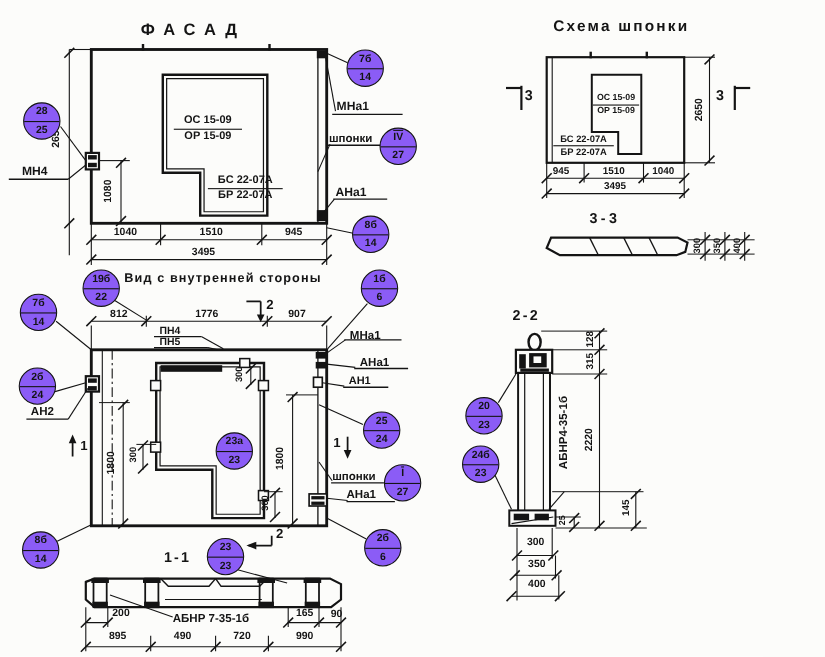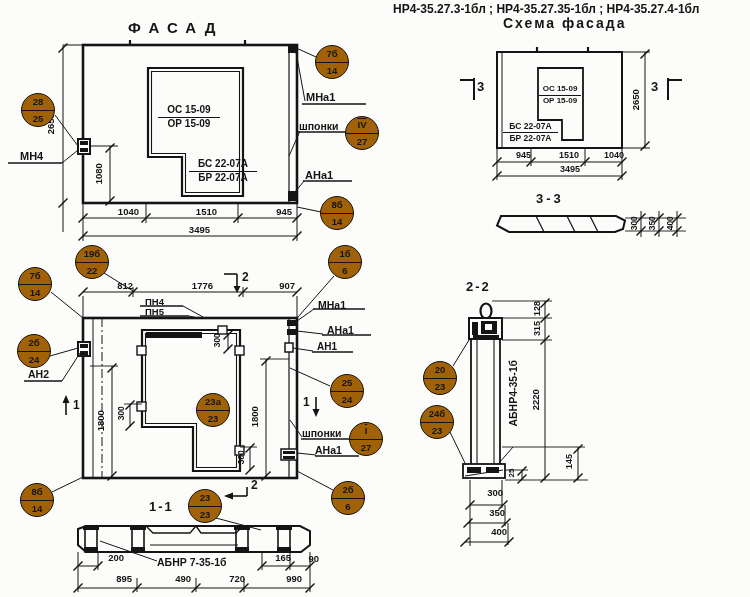--- a/index.html
+++ b/index.html
@@ -1,28 +1,28 @@
 <!DOCTYPE html>
 <html><head>
 <meta charset="utf-8">
 <style>
   html,body{margin:0;padding:0;background:#ffffff}
   #canvas{position:relative;width:750px;height:597px;background:#fcfcfa;
           font-family:"Liberation Sans",sans-serif;color:#141414;overflow:hidden}
   svg.lw{position:absolute;left:0;top:0;z-index:1}
   .lbl{position:absolute;font-weight:bold;color:#141414;white-space:nowrap;line-height:1.05;z-index:2}
-  .c{text-align:right}
+  .c{text-align:center}
   .d{font-size:9.5px}
   .vd{position:absolute;font-weight:bold;font-size:9.5px;color:#141414;text-align:center;
       line-height:1;transform:rotate(-90deg);white-space:nowrap;z-index:2}
   .frac{position:absolute;font-weight:bold;color:#141414;text-align:center;line-height:1.2;z-index:2}
   .frac span{display:block}
   .frac .ft{border-bottom:1.5px solid #141414;padding-bottom:1px}
   .circ{position:absolute;width:34px;height:34px;box-sizing:border-box;border:1.7px solid #141414;
-        border-radius:50%;background:#a16207;z-index:3;display:flex;flex-direction:column}
+        border-radius:50%;background:#8b5cf6;z-index:3;display:flex;flex-direction:column}
   .circ .ct{flex:1;display:flex;align-items:center;justify-content:center;
             border-bottom:1.5px solid #141414;font-size:9.5px;font-weight:bold}
   .circ .cb{flex:1;display:flex;align-items:center;justify-content:center;font-size:9.5px;font-weight:bold}
   .ovl{text-decoration:overline}
 </style>
 </head>
 <body>
 
 <div id="canvas">
 
@@ -297,22 +297,21 @@
     <use href="#tk" x="468" y="523"></use>
         <use href="#tk" x="506" y="523"></use>
     <use href="#tk" x="465" y="542"></use>
         <use href="#tk" x="509" y="542"></use>
     <line x1="453" y1="366" x2="469" y2="340"></line>
     <line x1="450" y1="432" x2="465" y2="463"></line>
   </g>
 </svg>
 
 <div class="lbl" style="left:128px;top:20px;font-size:15px;letter-spacing:8px">ФАСАД</div>
-<div class="lbl" style="left:393px;top:3px;font-size:12px">НР4-35.27.3-1бл ;  НР4-35.27.35-1бл ;  НР4-35.27.4-1бл</div>
-<div class="lbl" style="left:503px;top:16px;font-size:14px;letter-spacing:2px">Схема фасада</div>
+<div class="lbl" style="left:503px;top:16px;font-size:14px;letter-spacing:2px">Схема шпонки</div>
 
 <div class="frac" style="left:158px;top:104px;width:62px;font-size:10px">
   <span class="ft">ОС 15-09</span>
   <span>ОР 15-09</span>
 </div>
 <div class="frac" style="left:189px;top:158px;width:68px;font-size:10px">
   <span class="ft">БС 22-07А</span>
   <span>БР 22-07А</span>
 </div>
 <div class="vd" style="left:31px;top:119px;width:40px">2650</div>
@@ -355,20 +354,21 @@
 <div class="lbl c" style="left:537px;top:151px;width:42px;font-size:9px">1510</div>
 <div class="lbl c" style="left:582px;top:151px;width:42px;font-size:9px">1040</div>
 <div class="lbl c" style="left:538px;top:165px;width:42px;font-size:9px">3495</div>
 <div class="lbl" style="left:477px;top:80px;font-size:13px">3</div>
 <div class="lbl" style="left:651px;top:80px;font-size:13px">3</div>
 <div class="lbl" style="left:536px;top:192px;font-size:13px;letter-spacing:3px">3-3</div>
 <div class="vd" style="left:622px;top:219px;width:24px;font-size:8.5px">300</div>
 <div class="vd" style="left:640px;top:219px;width:24px;font-size:8.5px">350</div>
 <div class="vd" style="left:658px;top:219px;width:24px;font-size:8.5px">400</div>
 
+<div class="lbl" style="left:113px;top:247px;font-size:11.5px;letter-spacing:1px">Вид с внутренней стороны</div>
 <div class="lbl d c" style="left:83px;top:281px;width:50px">812</div>
 <div class="lbl d c" style="left:163px;top:281px;width:50px">1776</div>
 <div class="lbl d c" style="left:245px;top:281px;width:50px">907</div>
 <div class="lbl" style="left:242px;top:271px;font-size:12px">2</div>
 <div class="lbl" style="left:145px;top:297px;font-size:9.5px">ПН4</div>
 <div class="lbl" style="left:145px;top:307px;font-size:9.5px">ПН5</div>
 <div class="vd" style="left:84px;top:416px;width:34px">1800</div>
 <div class="vd" style="left:238px;top:412px;width:34px">1800</div>
 <div class="vd" style="left:205px;top:336px;width:24px;font-size:8.5px">300</div>
 <div class="vd" style="left:109px;top:409px;width:24px;font-size:8.5px">300</div>

